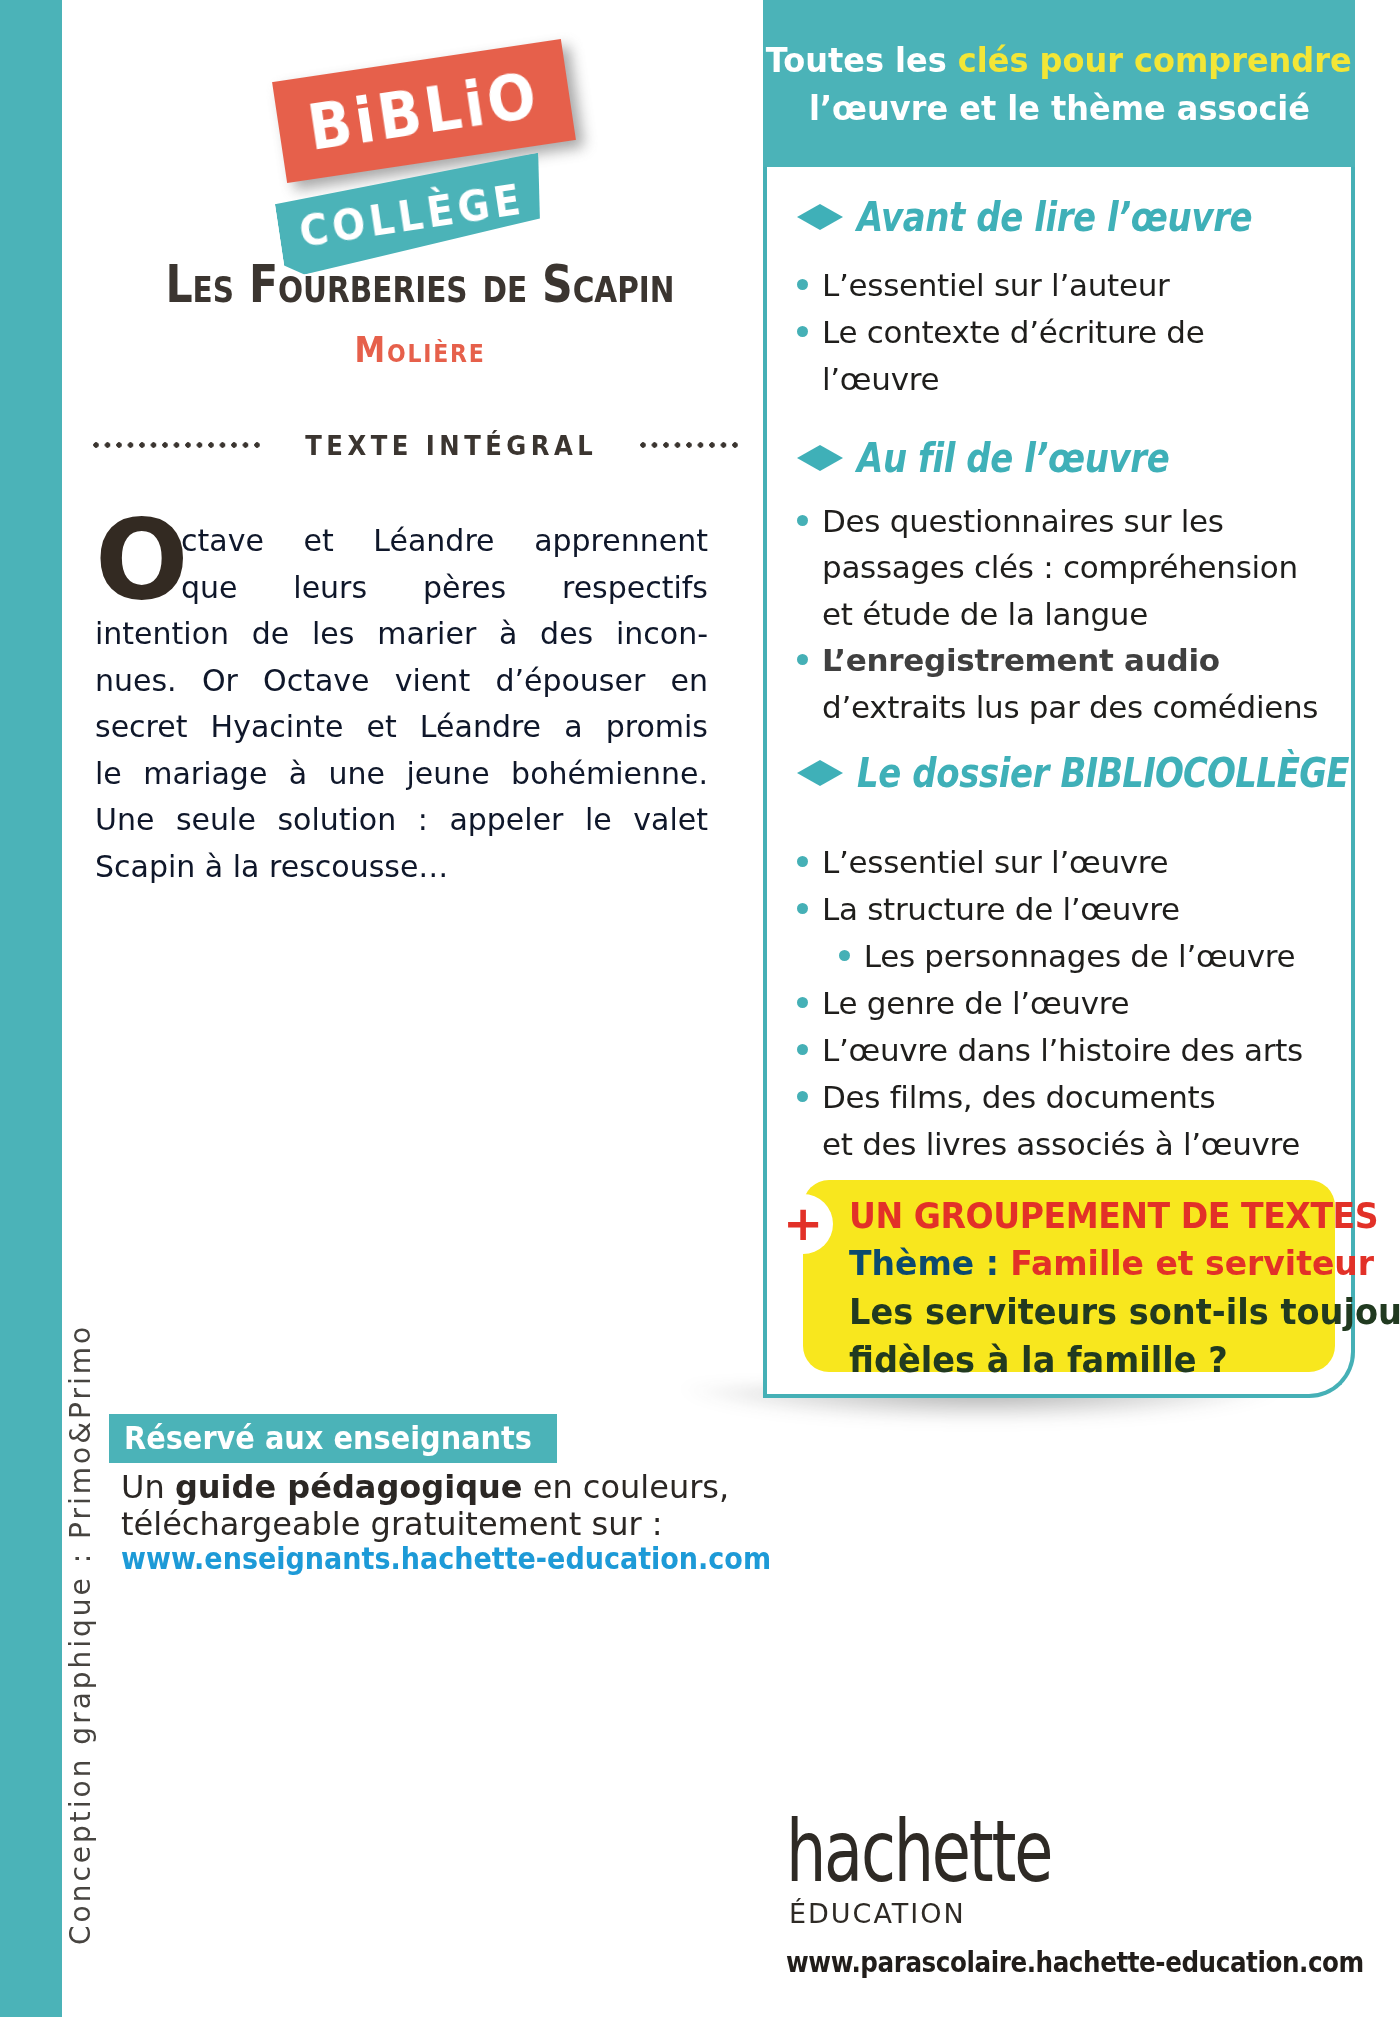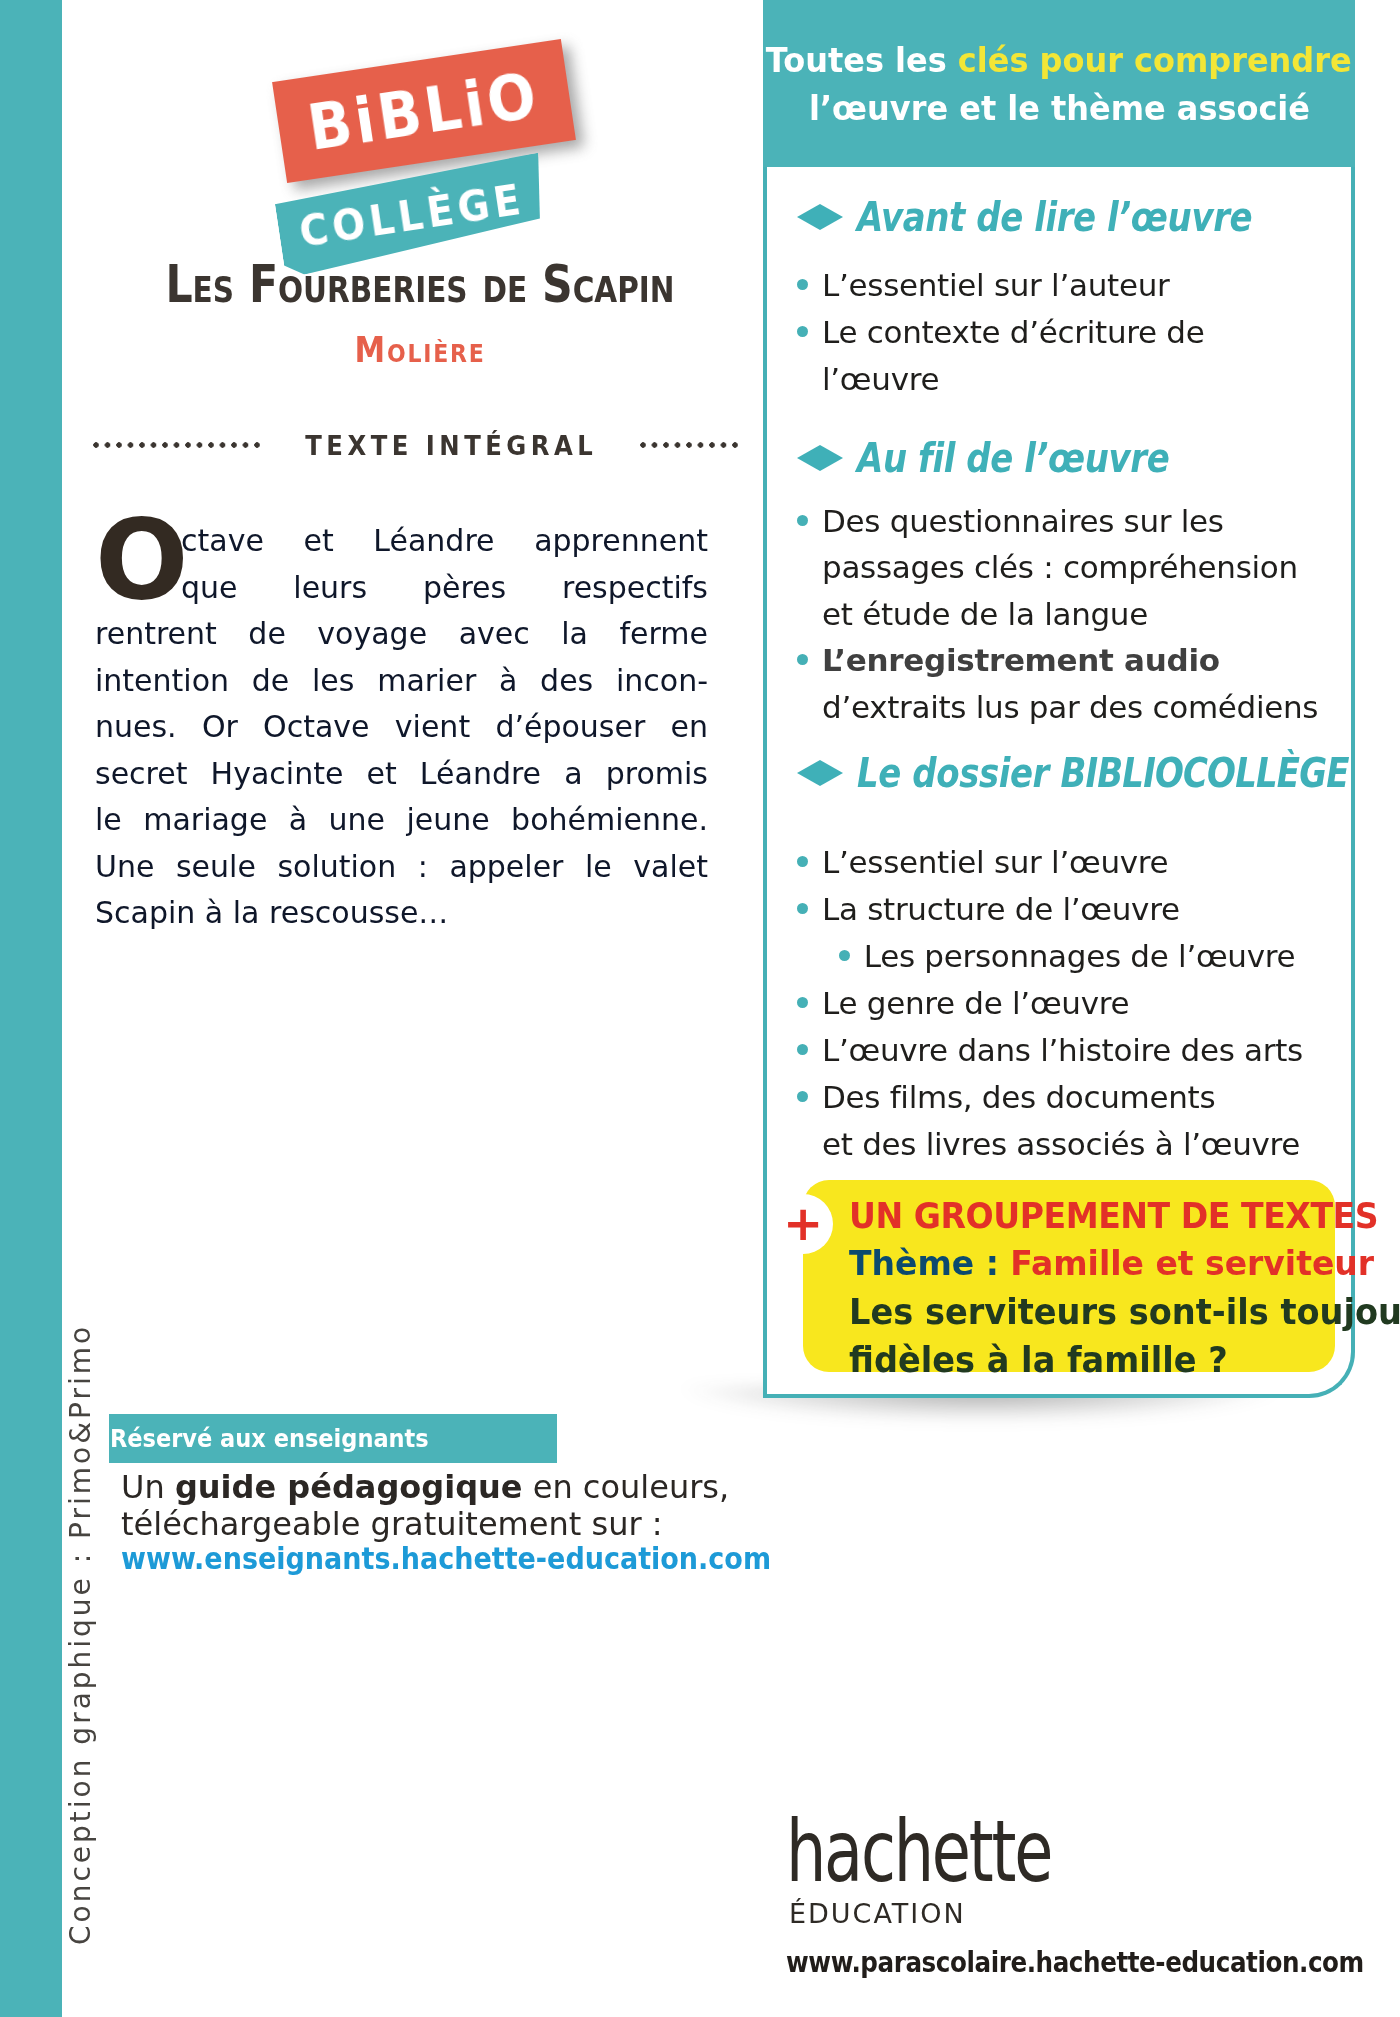--- a/index.html
+++ b/index.html
@@ -73,21 +73,21 @@
   .ybox-inner{position:absolute;left:46px;top:12px;right:8px;}
   .ybox-title{color:#E23128;font-weight:700;font-size:36px;line-height:48px;transform:scaleX(.92);
               transform-origin:left center;white-space:nowrap;letter-spacing:-0.5px;}
   .ybox-theme{font-size:33px;font-weight:700;line-height:48px;white-space:nowrap;}
   .theme-label{color:#0c4a6e;text-align:right;} .theme-value{color:#E23128;}
   .ybox-q{color:#213A20;font-weight:700;font-size:35px;line-height:48px;white-space:nowrap;
           transform:scaleX(.96);transform-origin:left center;}
 
   
   .badge{position:absolute;left:109px;top:1414px;width:448px;height:49px;background:#4BB3B8;
-         color:#fff;font-weight:700;font-size:25px;line-height:49px;padding-left:1px;box-sizing:border-box;
+         color:#fff;font-weight:700;font-size:32px;line-height:49px;padding-left:15px;box-sizing:border-box;
          white-space:nowrap;}
   .badge span{display:inline-block;transform:scaleX(.9);transform-origin:left center;}
   .guide1{position:absolute;left:121px;top:1468px;font-size:32px;color:#2B2724;white-space:nowrap;}
   .guide2{position:absolute;left:121px;top:1505px;font-size:32px;color:#2B2724;white-space:nowrap;}
   .guide-url{position:absolute;left:121px;top:1541px;font-size:30px;font-weight:700;color:#1D9AD7;
              white-space:nowrap;transform:scaleX(.9);transform-origin:left center;}
 
   
   .credit{position:absolute;left:64px;top:1240px;height:705px;width:34px;
           writing-mode:vertical-rl;transform:rotate(180deg);font-size:28px;letter-spacing:3px;
@@ -121,21 +121,20 @@
   <div class="banner">
     <div class="dots left"></div>
     <div class="banner-label">TEXTE INTÉGRAL</div>
     <div class="dots right"></div>
   </div>
 
   <div class="dropcap">O</div>
   <div class="summary">
     <div class="sline indent">ctave et Léandre apprennent</div>
     <div class="sline indent">que leurs pères respectifs</div>
-    <div class="sline">rentrent de voyage avec la ferme</div>
     <div class="sline">intention de les marier à des incon-</div>
     <div class="sline">nues. Or Octave vient d’épouser en</div>
     <div class="sline">secret Hyacinte et Léandre a promis</div>
     <div class="sline">le mariage à une jeune bohémienne.</div>
     <div class="sline">Une seule solution : appeler le valet</div>
     <div class="sline last">Scapin à la rescousse…</div>
   </div>
 
   <div class="panel">
     <div class="panel-shadow"></div>

